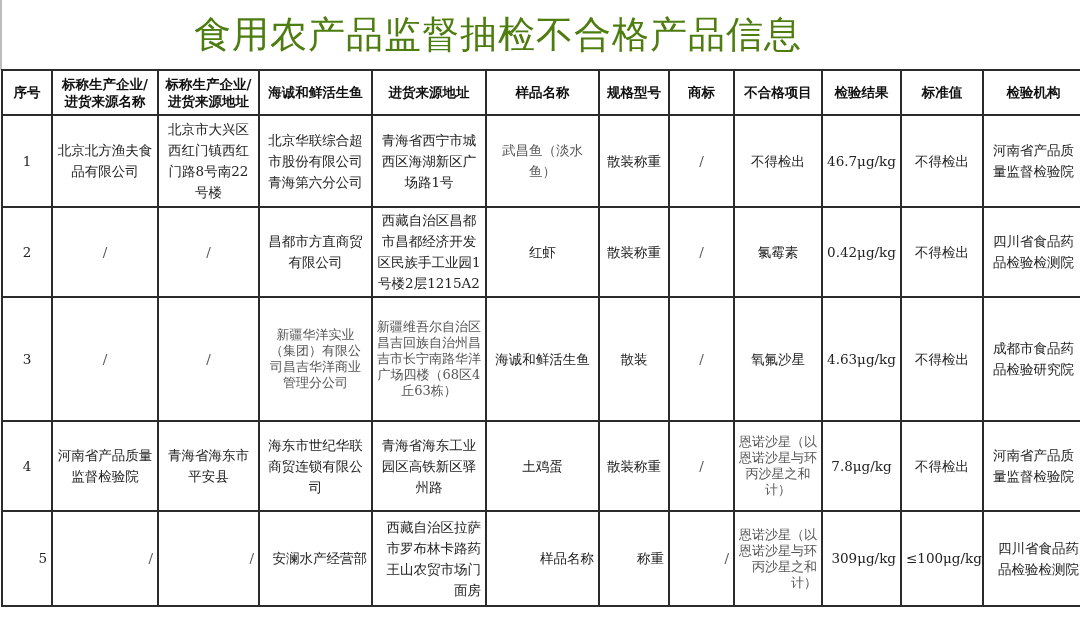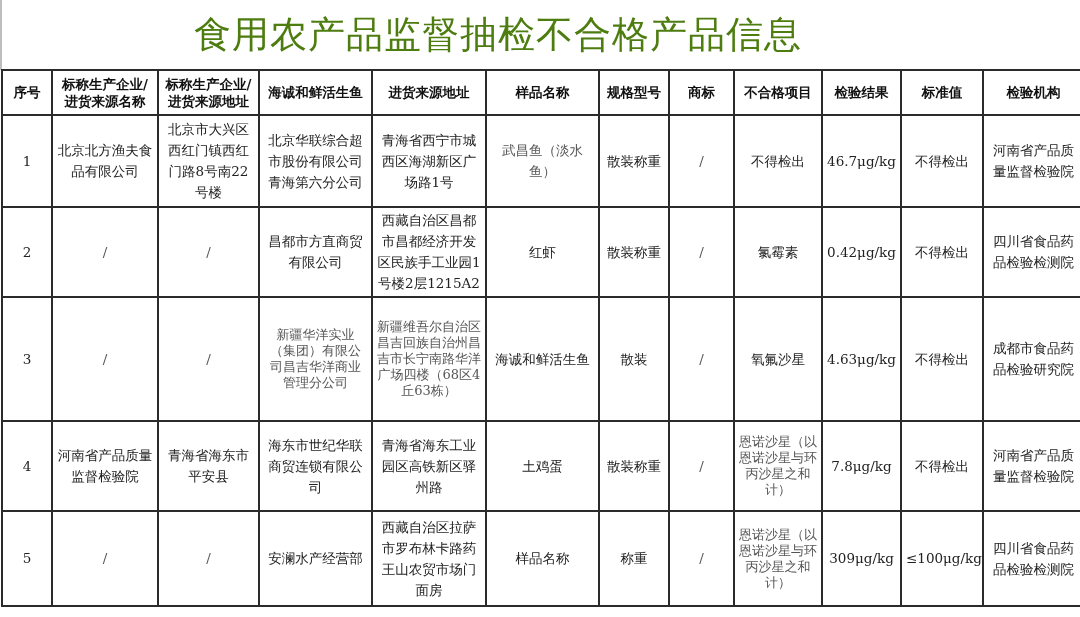--- a/index.html
+++ b/index.html
@@ -17,21 +17,21 @@
   th { font-family: "DejaVu Sans", "Liberation Sans", sans-serif; font-weight: bold;
        font-size: 13.5px; line-height: 17px; height: 43px; color: #111; }
   td { font-family: "DejaVu Serif", "Liberation Serif", serif; font-size: 13.5px;
        line-height: 21px; color: #222; }
   td.faint { color: #555; }
   td.small { font-size: 13px; line-height: 16px; }
   tr.r1 td { height: 90px; }
   tr.r2 td { height: 88px; }
   tr.r3 td { height: 122px; }
   tr.r4 td { height: 88px; }
-  tr.r5 td { height: 93px; }
+  tr.r5 td { height: 93px; text-align: right; }
 </style>
 </head>
 <body>
 
 <div class="left-edge"></div>
 <div class="title">食用农产品监督抽检不合格产品信息</div>
 
 <table>
   <colgroup>
     <col style="width:50px">

